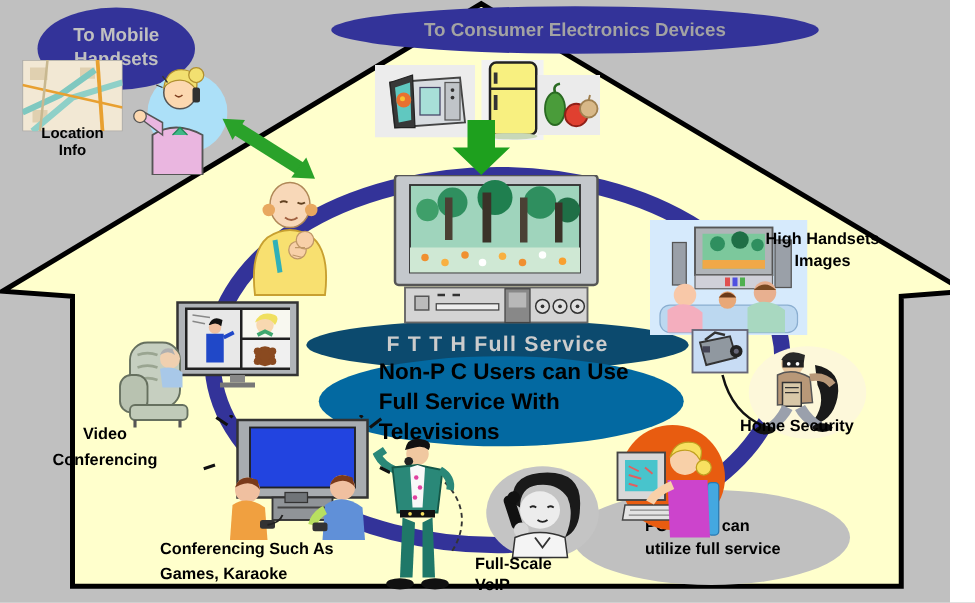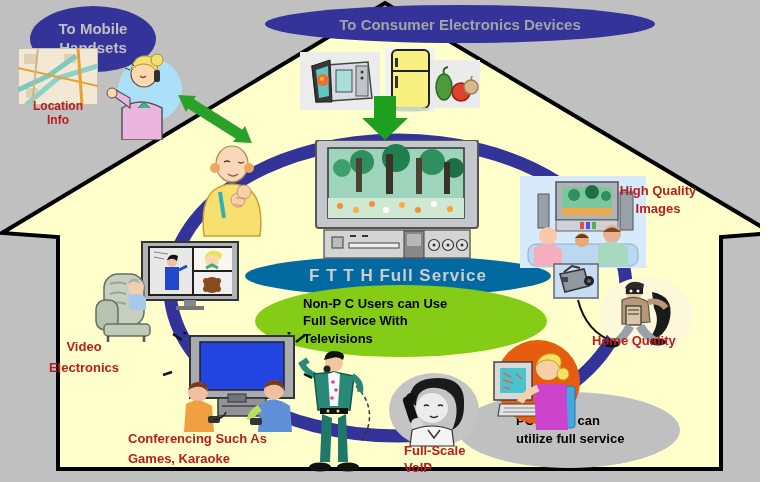--- a/index.html
+++ b/index.html
@@ -3,21 +3,21 @@
 <meta charset="utf-8">
 <style>
   html,body{margin:0;padding:0;}
   #stage{
     position:relative; width:760px; height:482px; overflow:hidden;
     background:#c0c0c0; font-family:"Liberation Sans", sans-serif;
   }
   .abs{position:absolute;}
   svg{display:block;}
   .lbl{
-    position:absolute; font-weight:bold; color:#b91c1c;
+    position:absolute; font-weight:bold; color:#000000;
     font-size:13px; line-height:1.2; white-space:pre-line; z-index:7;
   }
   .center{text-align:center;}
   .bubble{
     position:absolute; border-radius:50%;
     display:flex; align-items:center; justify-content:center;
     font-weight:bold; text-align:center; white-space:pre-line; z-index:3;
   }
   .gray-ellipse{
     position:absolute; border-radius:50%; z-index:3;
@@ -45,23 +45,23 @@
       <polygon points="252,143 233,142 245,126" fill="#2aa22a"></polygon>
     </g>
     <polygon points="374,96 396,96 396,118 408,118 385,140 362,118 374,118" fill="#1ea01e"></polygon>
   </svg>
 
   <div class="bubble" style="left:30px;top:6px;width:126px;height:66px;background:#333399;color:#c0c0c0;font-size:15px;line-height:1.25;">To Mobile
 Handsets</div>
 
   <div class="bubble" style="left:265px;top:5px;width:390px;height:38px;background:#333399;color:#a3a3a3;font-size:15px;">To Consumer Electronics Devices</div>
 
-  <div class="bubble" style="left:245px;top:256px;width:306px;height:40px;background:#0369a1;color:#cccccc;font-size:17px;letter-spacing:1px;z-index:3;">F T T H Full Service</div>
-
-  <div class="gray-ellipse" style="left:255px;top:285px;width:292px;height:72px;background:#84cc16;font-size:13px;line-height:1.35;padding-left:48px;box-sizing:border-box;">Non-P C Users can Use
+  <div class="bubble" style="left:245px;top:256px;width:306px;height:40px;background:#0c4a6e;color:#cccccc;font-size:17px;letter-spacing:1px;z-index:3;">F T T H Full Service</div>
+
+  <div class="gray-ellipse" style="left:255px;top:285px;width:292px;height:72px;background:#0369a1;font-size:18px;line-height:1.35;padding-left:48px;box-sizing:border-box;">Non-P C Users can Use
 Full Service With
 Televisions</div>
 
   <div class="gray-ellipse" style="left:458px;top:392px;width:222px;height:76px;background:#c0c0c0;font-size:13px;line-height:1.4;padding-left:58px;box-sizing:border-box;">PC Users can
 utilize full service</div>
 
   <svg class="img" style="left:18px;top:48px;" width="80" height="57" viewBox="0 0 80 57">
     <rect width="80" height="57" fill="#f2e8d4" stroke="#999" stroke-width="1"></rect>
     <rect x="6" y="6" width="14" height="10" fill="#e0d0b0"></rect>
     <rect x="8" y="40" width="12" height="10" fill="#e0d0b0"></rect>
@@ -322,26 +322,26 @@
     <circle cx="40" cy="60" r="7" fill="#f8d0a8" stroke="#c09868" stroke-width="1"></circle>
     <circle cx="46" cy="52" r="7" fill="#f8d0a8" stroke="#c09868" stroke-width="1"></circle>
     <path d="M36,64 l8,2 M38,58 l8,0" stroke="#c09868" stroke-width="1"></path>
   </svg>
 
   <div class="lbl center" style="left:18px;top:99px;width:80px;font-size:12px;">Location
 Info</div>
 
 
   <div class="lbl center" style="left:25px;top:337px;width:118px;font-size:13px;line-height:1.6;">Video
-Electronics</div>
+Conferencing</div>
 
   <div class="lbl" style="left:128px;top:429px;width:210px;font-size:13px;line-height:1.5;">Conferencing Such As
 Games, Karaoke</div>
 
-  <div class="lbl" style="left:404px;top:443px;width:130px;font-size:13px;line-height:1.3;">Full-Scale
+  <div class="lbl" style="left:380px;top:443px;width:130px;font-size:13px;line-height:1.3;">Full-Scale
 VoIP</div>
 
-  <div class="lbl" style="left:592px;top:333px;width:120px;font-size:13px;">Home Quality</div>
-
-  <div class="lbl center" style="left:598px;top:182px;width:120px;font-size:13px;line-height:1.4;">High Quality
+  <div class="lbl" style="left:592px;top:333px;width:120px;font-size:13px;">Home Security</div>
+
+  <div class="lbl center" style="left:598px;top:182px;width:120px;font-size:13px;line-height:1.4;">High Handsets
 Images</div>
 
 </div>
 
 </body></html>

